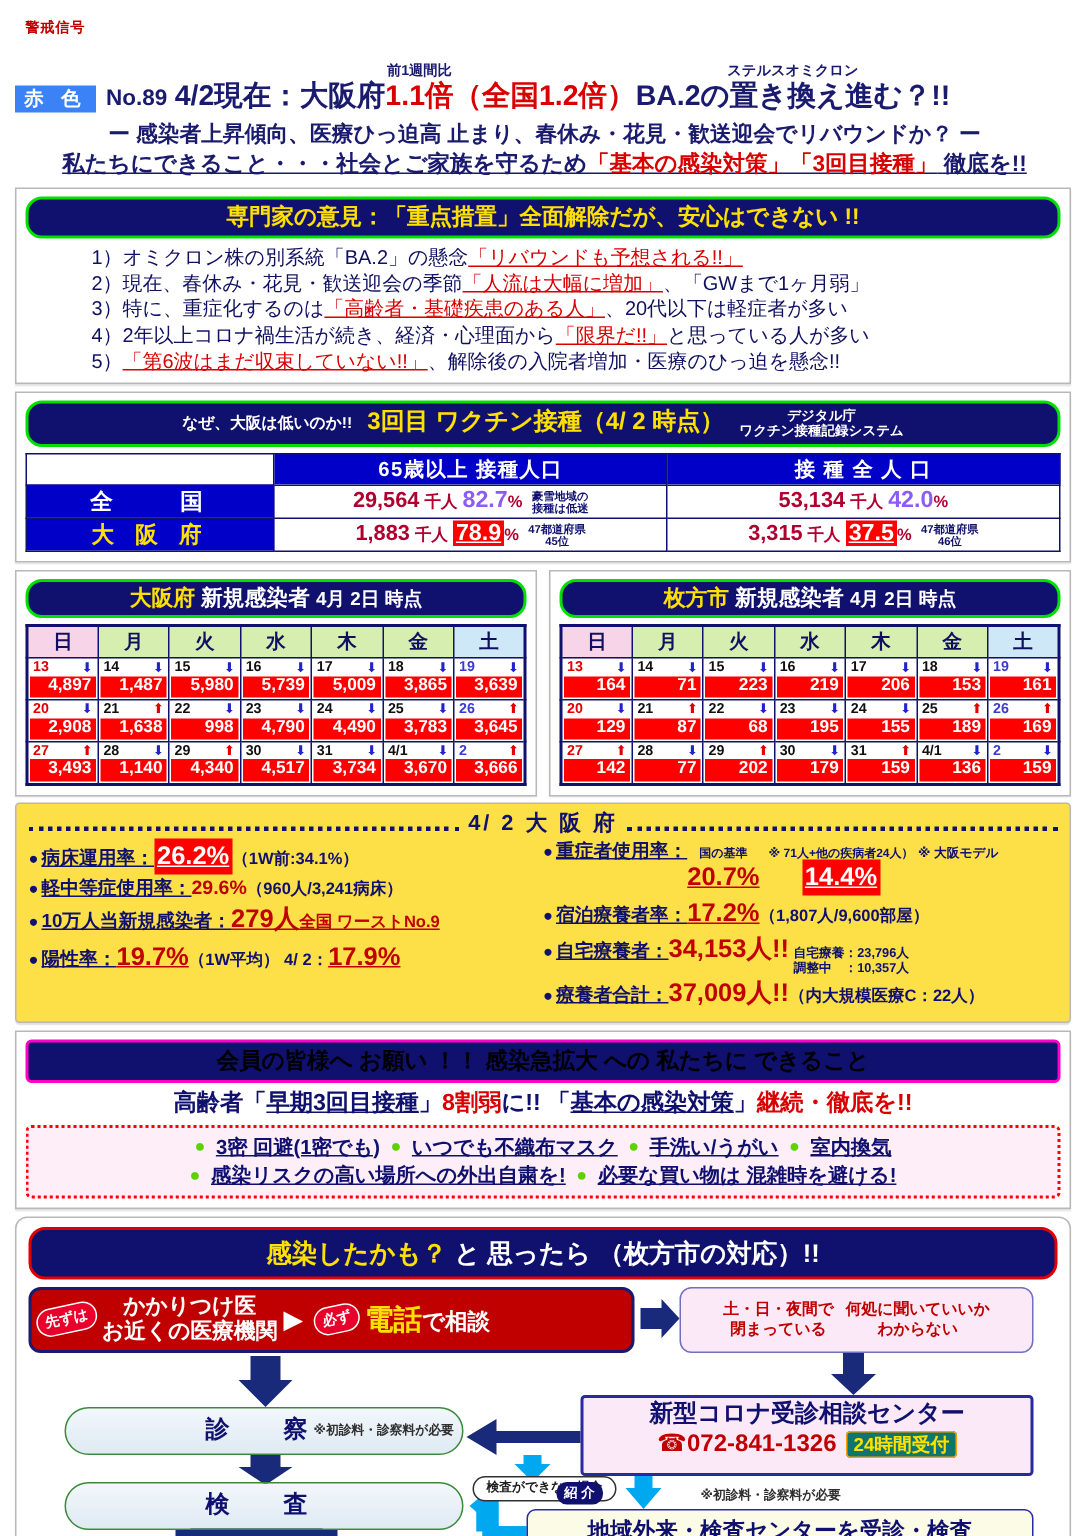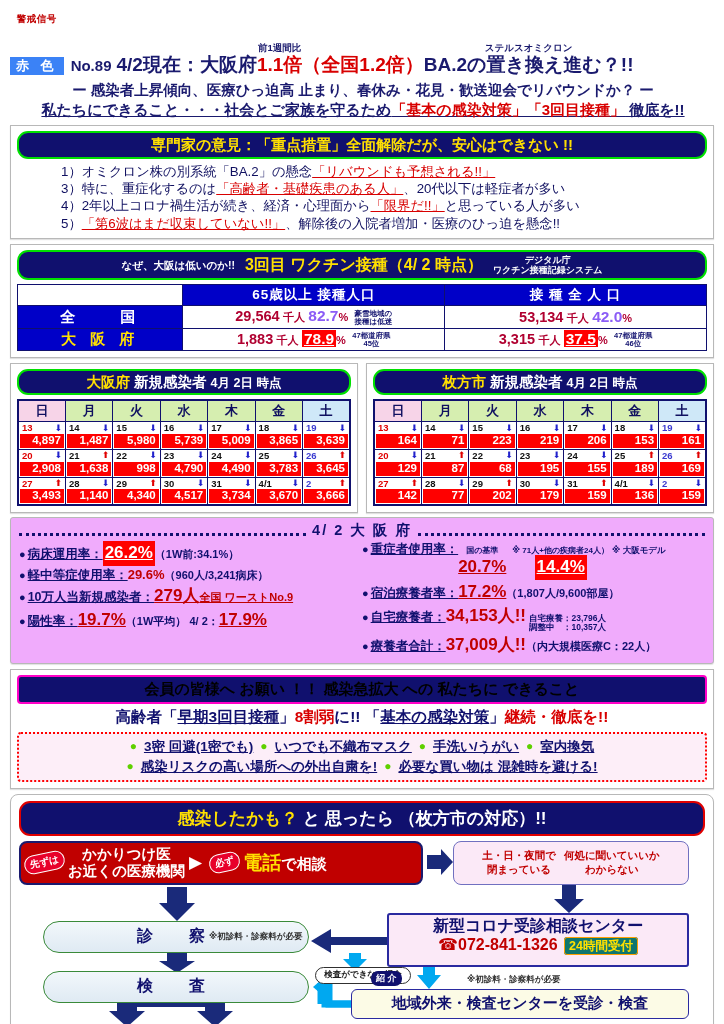--- a/index.html
+++ b/index.html
@@ -87,21 +87,21 @@
   .d-num.sun{color:#e00000;}
   .d-num.sat{color:#3a3ad0;}
   .d-num.wd{color:#101010;}
   .arrow{font-size:9px;line-height:1;}
   .arrow.up{color:#e00000;}
   .arrow.down{color:#2222cc;}
   .cell-val{background:#ff0000;color:#fff;font-size:11.5px;font-weight:bold;
     text-align:right;padding:0 3px 1px 3px;margin-top:1px;line-height:1.15;}
 
   
-  .stats-panel{margin:4px 10px 0 10px;border:1px solid #b8b8b8;border-radius:3px;background:#f0abfc;padding:3px 8px 6px 8px;box-shadow:0 1px 1px rgba(0,0,0,.12);}
+  .stats-panel{margin:4px 10px 0 10px;border:1px solid #b8b8b8;border-radius:3px;background:#fde047;padding:3px 8px 6px 8px;box-shadow:0 1px 1px rgba(0,0,0,.12);}
   .stats-head{display:flex;align-items:center;justify-content:center;gap:6px;color:#10106e;font-weight:bold;}
   .dots{flex:1;border-bottom:3px dotted #10106e;height:8px;}
   .stats-head-txt{font-size:14.5px;letter-spacing:2px;white-space:nowrap;}
   .stats-cols{display:flex;margin-top:1px;}
   .stats-col{flex:1;}
   .stat-line{display:flex;align-items:baseline;white-space:nowrap;font-weight:bold;color:#10106e;line-height:1.42;font-size:12.5px;}
   .bullet{color:#10106e;margin-right:2px;font-size:11px;}
   .lbl{text-decoration:underline;}
   .big{font-size:17px;font-weight:bold;color:#c00000;text-decoration:underline;}
   .big.nound{text-decoration:none;}
@@ -182,20 +182,21 @@
     <div class="hdr-row2">ー 感染者上昇傾向、医療ひっ迫高 止まり、春休み・花見・歓送迎会でリバウンドか？ ー</div>
     <div class="hdr-row3">
       <span>私たちにできること・・・社会とご家族を守るため</span><span class="red">「基本の感染対策」「3回目接種」</span><span> 徹底を!!</span>
     </div>
   </div>
 
   <div class="panel">
     <div class="bar">専門家の意見：「重点措置」全面解除だが、安心はできない !!</div>
     <ul class="expert-list">
       <li><span>1）オミクロン株の別系統「BA.2」の懸念</span><span class="red-u">「リバウンドも予想される!!」</span><span></span></li>
+      <li><span>2）現在、春休み・花見・歓送迎会の季節</span><span class="red-u">「人流は大幅に増加」</span><span>、「GWまで1ヶ月弱」</span></li>
       <li><span>3）特に、重症化するのは</span><span class="red-u">「高齢者・基礎疾患のある人」</span><span>、20代以下は軽症者が多い</span></li>
       <li><span>4）2年以上コロナ禍生活が続き、経済・心理面から</span><span class="red-u">「限界だ!!」</span><span>と思っている人が多い</span></li>
       <li><span>5）</span><span class="red-u">「第6波はまだ収束していない!!」</span><span>、解除後の入院者増加・医療のひっ迫を懸念!!</span></li>
     </ul>
   </div>
 
   <div class="panel">
     <div class="bar">
       <div class="vac-head">
         <span class="vac-note">なぜ、大阪は低いのか!!</span>

